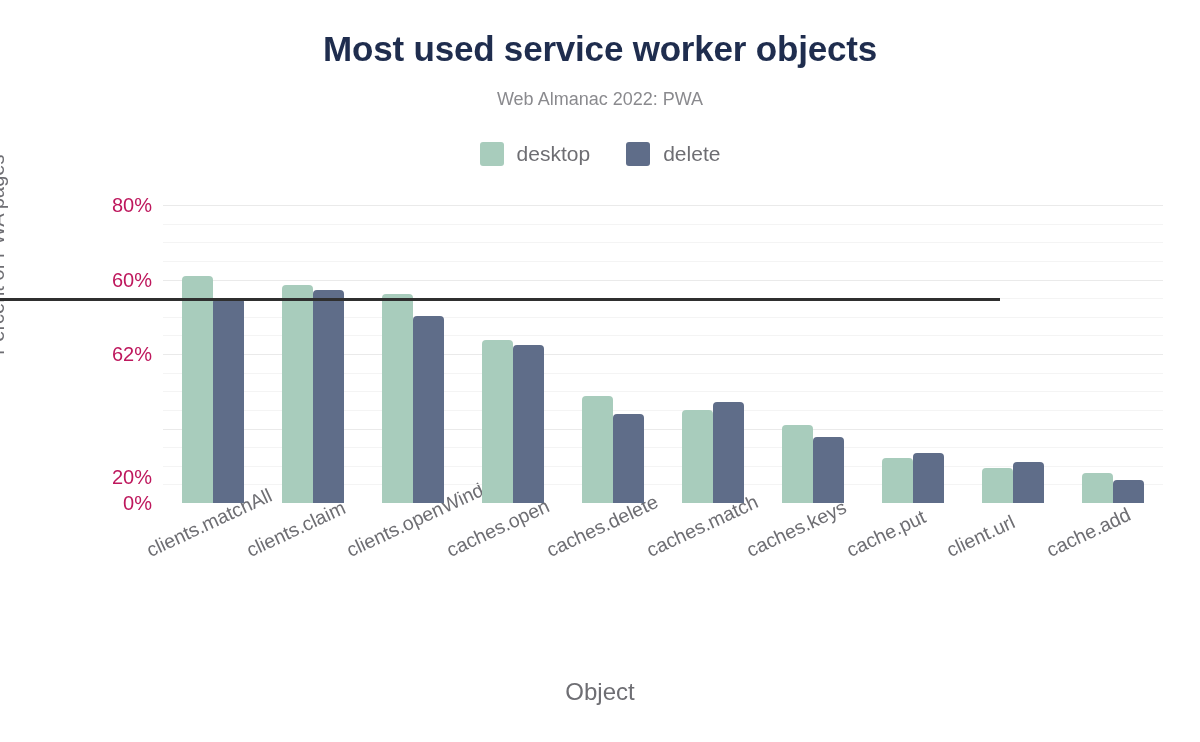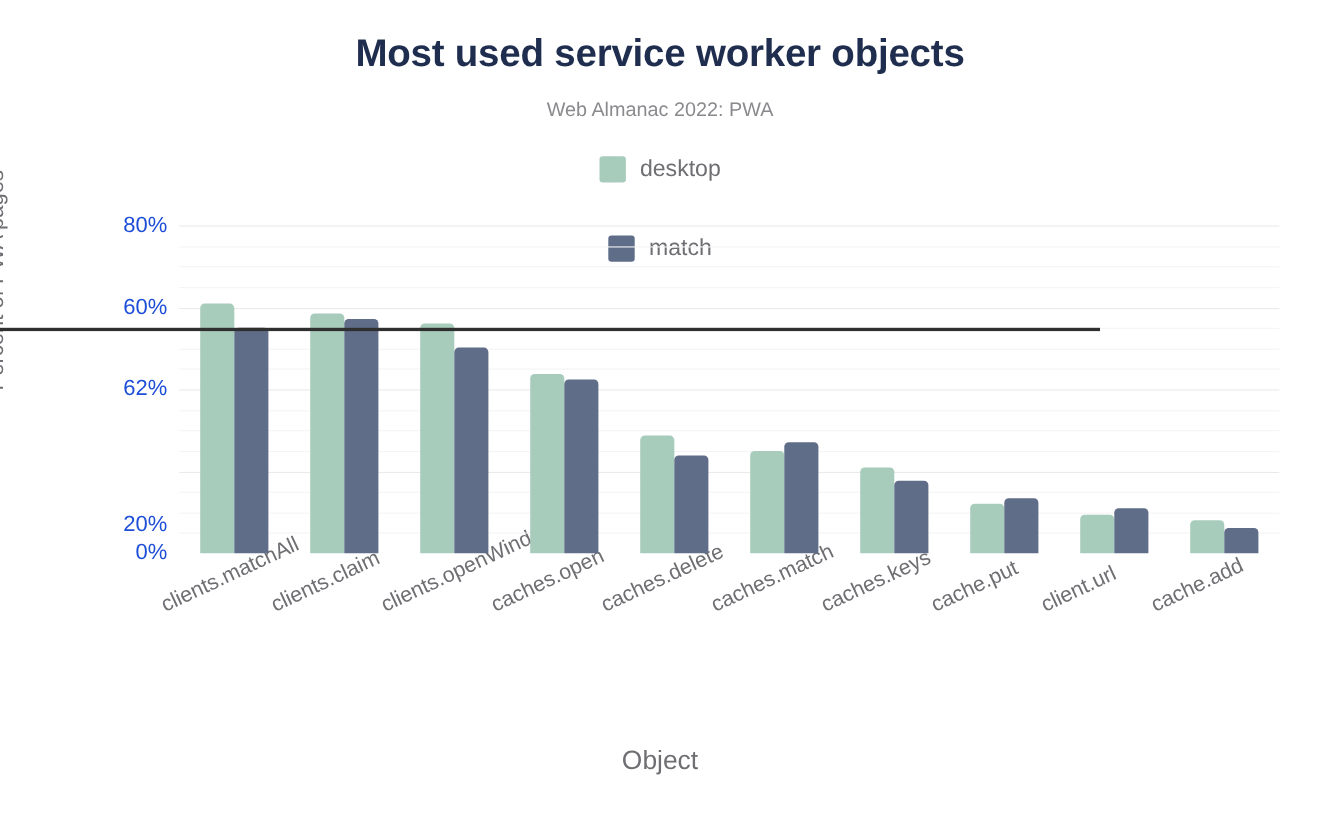--- a/index.html
+++ b/index.html
@@ -48,22 +48,21 @@
 
   
   #legend {
     position: absolute;
     top: 142px;
     left: 0;
     width: 1200px;
     display: flex;
     justify-content: center;
     align-items: center;
-    gap: 48px;
-    flex-direction: column;
+    gap: 36px;
   }
   .legend-item {
     display: flex;
     align-items: center;
     gap: 13px;
   }
   .legend-swatch {
     width: 24px;
     height: 24px;
     border-radius: 3px;
@@ -115,21 +114,21 @@
   .bar.desktop { left: 0; }
   .bar.mobile  { left: 31px; }
 
   
   .ytick {
     position: absolute;
     right: 1048px;       
     width: 120px;
     text-align: right;
     font-size: 20px;
-    color: #1d4ed8;
+    color: #be185d;
     transform: translateY(-50%);
   }
   #ylabel {
     position: absolute;
     left: -14px;
     top: 355px;
     font-size: 20px;
     color: #6e6e73;
     transform: rotate(-90deg);
     transform-origin: left top;
@@ -163,21 +162,21 @@
   <div id="chart-title">Most used service worker objects</div>
   <div id="chart-subtitle">Web Almanac 2022: PWA</div>
 
   <div id="legend">
       <div class="legend-item">
         <span class="legend-swatch" style="background: rgb(168, 204, 188);"></span>
         <span class="legend-label">desktop</span>
       </div>
       <div class="legend-item">
         <span class="legend-swatch" style="background: rgb(95, 109, 137);"></span>
-        <span class="legend-label">match</span>
+        <span class="legend-label">delete</span>
       </div>
     </div>
 
   <div id="ylabel">Percent of PWA pages</div>
   <div id="xlabel">Object</div>
 
   <div id="yticks-host">
       <div class="ytick" style="top: 503px;">0%</div>
       <div class="ytick" style="top: 428.5px; margin-top: 48px;">20%</div>
       <div class="ytick" style="top: 354px;">62%</div>

